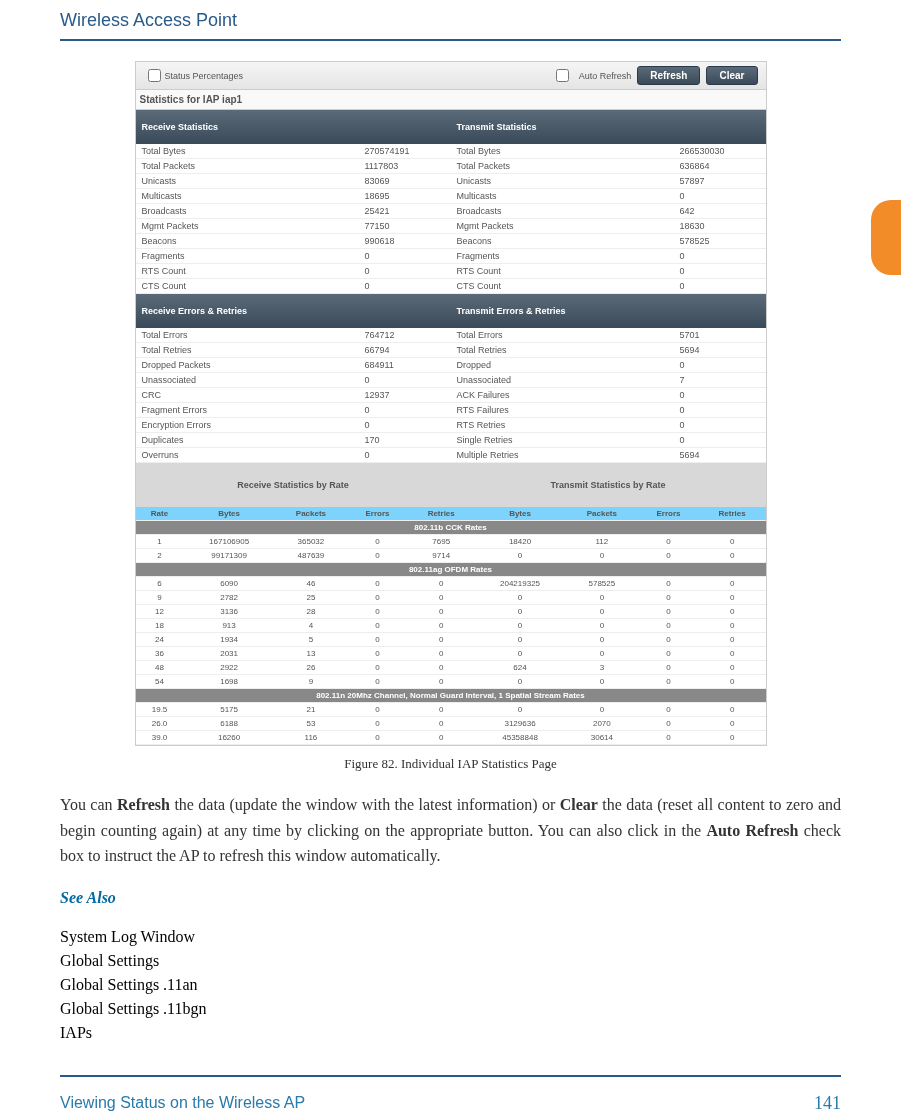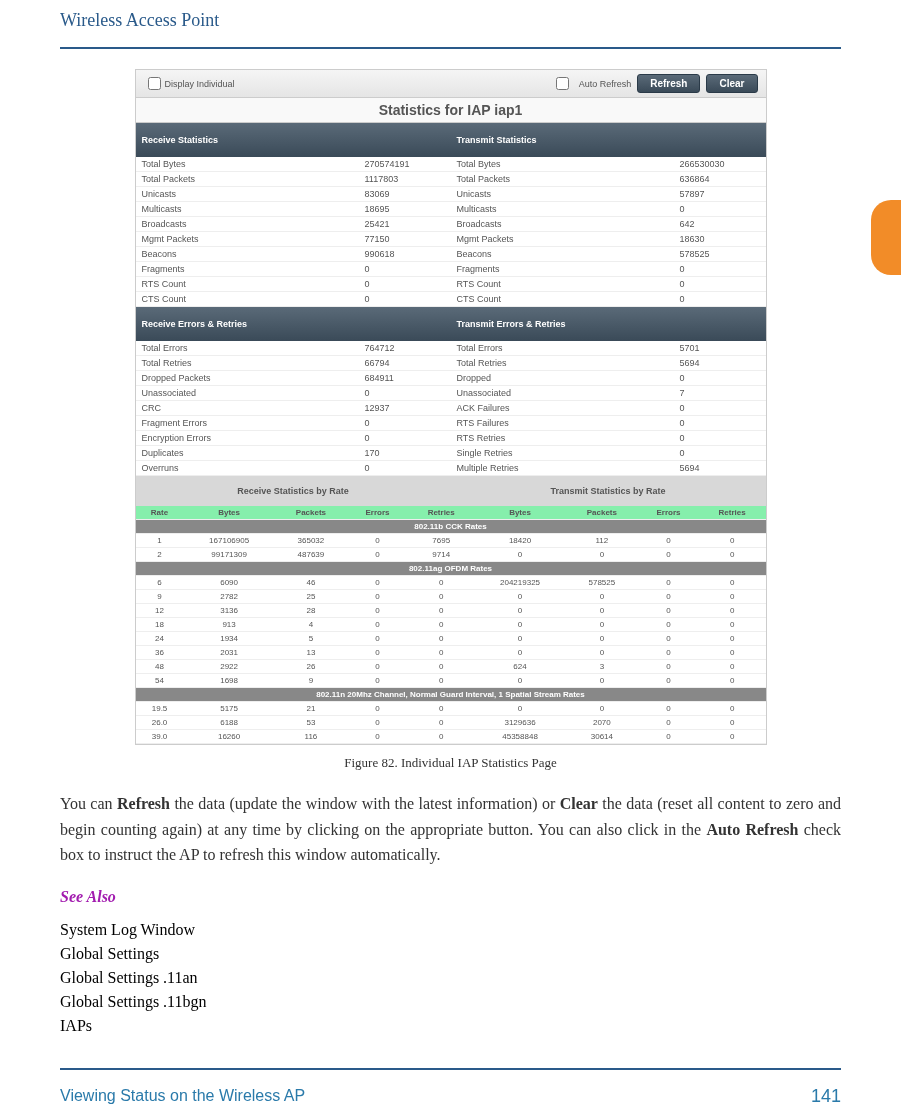--- a/index.html
+++ b/index.html
@@ -10,22 +10,22 @@
       background: white;
       position: relative;
     }
     .page-container {
       padding: 10px 60px 30px 60px;
       position: relative;
     }
     .header {
       color: #2a5a8a;
       font-size: 18px;
-      font-family: Liberation Serif, serif;
-      padding-bottom: 16px;
+      font-family: Liberation Sans, sans-serif;
+      padding-bottom: 8px;
       border-bottom: 2px solid #2a5a8a;
       margin-bottom: 20px;
     }
     .side-tab {
       position: absolute;
       right: 0;
       top: 200px;
       width: 30px;
       height: 75px;
       background: #f28c28;
@@ -61,26 +61,26 @@
       background: linear-gradient(#5a6a78, #3a4a58);
       color: white;
       border: 1px solid #2a3a48;
       padding: 3px 12px;
       border-radius: 3px;
       font-size: 10px;
       font-weight: bold;
       cursor: pointer;
     }
     .stats-title {
-      text-align: center;
+      text-align: left;
       font-weight: bold;
       padding: 4px;
       background: #f9f9f9;
       border-bottom: 1px solid #ccc;
-      font-size: 14px;
+      font-size: 10px;
     }
     .section-header {
       background: linear-gradient(#5a6a78, #3a4a58);
       color: white;
       font-weight: bold;
       padding: 12px 6px;
       font-size: 9px;
     }
     .stats-row {
       display: flex;
@@ -105,40 +105,40 @@
       width: 100%;
       border-collapse: collapse;
     }
     .rate-table th, .rate-table td {
       padding: 2px 4px;
       text-align: center;
       font-size: 8px;
       border-bottom: 1px solid #eee;
     }
     .rate-table th {
-      background: #86efac;
+      background: #7dd3fc;
       font-weight: bold;
     }
     .rate-section-title {
       background: #888;
       color: white;
       text-align: center;
       font-weight: bold;
       padding: 2px;
       font-size: 8px;
     }
     .rate-group-header {
       display: flex;
     }
     .rate-group-header > div {
       width: 50%;
       background: #d8d8d8;
       text-align: center;
       font-weight: bold;
-      padding: 10px;
+      padding: 17px;
       font-size: 9px;
     }
     .figure-caption {
       text-align: center;
       font-family: Georgia, serif;
       font-size: 13px;
       color: #333;
       margin: 10px 0 20px 0;
     }
     .body-text {
@@ -149,23 +149,23 @@
       text-align: justify;
       margin-bottom: 20px;
     }
     .body-text .bold {
       font-weight: bold;
     }
     .see-also {
       font-family: Georgia, serif;
       font-style: italic;
       font-weight: bold;
-      color: #a21caf;
+      color: #0369a1;
       font-size: 16px;
-      margin-bottom: 12px;
+      margin-bottom: 18px;
     }
     .link-item {
       font-family: Georgia, serif;
       color: #000000;
       font-size: 16px;
       line-height: 1.5;
     }
     .footer {
       border-top: 2px solid #2a5a8a;
       margin-top: 30px;
@@ -174,37 +174,37 @@
       justify-content: space-between;
       align-items: center;
     }
     .footer-text {
       font-family: Arial, sans-serif;
       color: #2a7aaa;
       font-size: 16px;
       font-weight: 300;
     }
     .footer-page {
-      font-family: Liberation Sans, sans-serif;
+      font-family: Liberation Serif, serif;
       color: #2a7aaa;
       font-size: 18px;
     }
   </style>
 </head>
 <body>
 
 <div class="side-tab"></div>
 
 <div class="page-container">
   <div class="header">Wireless Access Point</div>
 
   <div class="stats-container">
     <div class="toolbar">
       <input type="checkbox" style="">
-      <span>Display Individual</span>
+      <span>Status Percentages</span>
       <div class="toolbar-right">
         <input type="checkbox" style="">
         <span>Auto Refresh</span>
         <button class="btn">Refresh</button>
         <button class="btn">Clear</button>
       </div>
     </div>
     <div class="stats-title">Statistics for IAP iap1</div>
 
     <div class="two-col">

